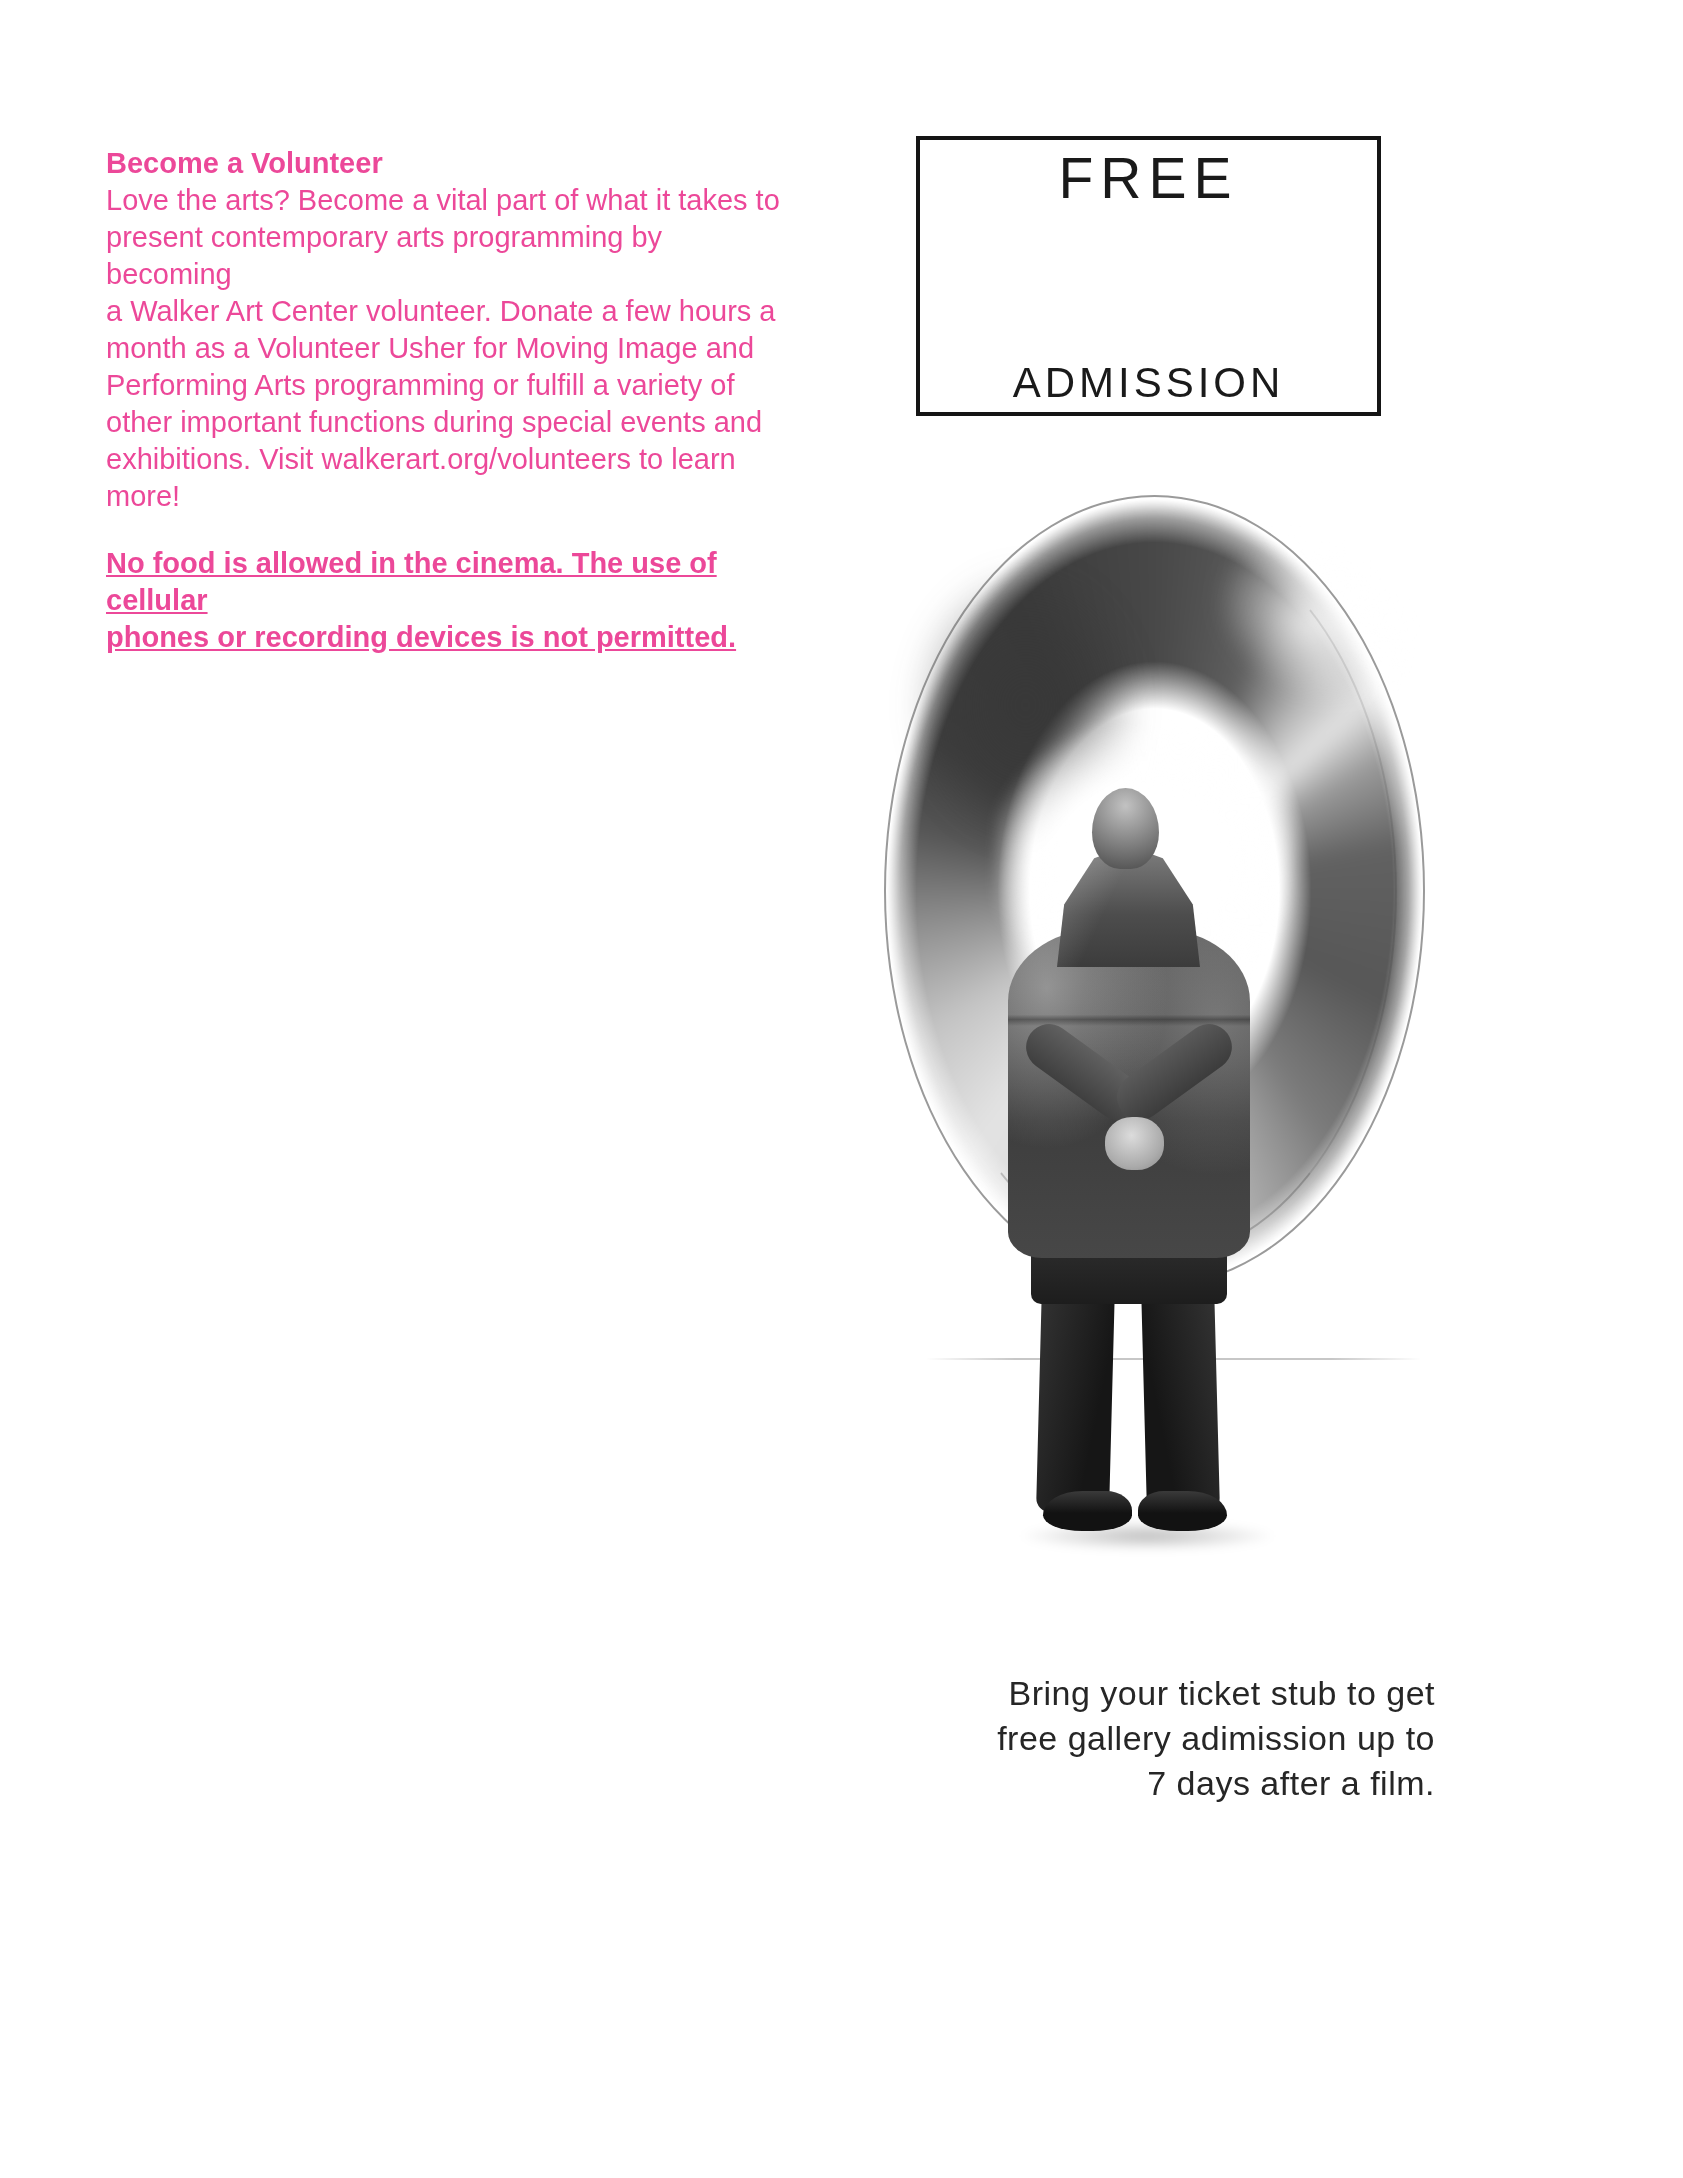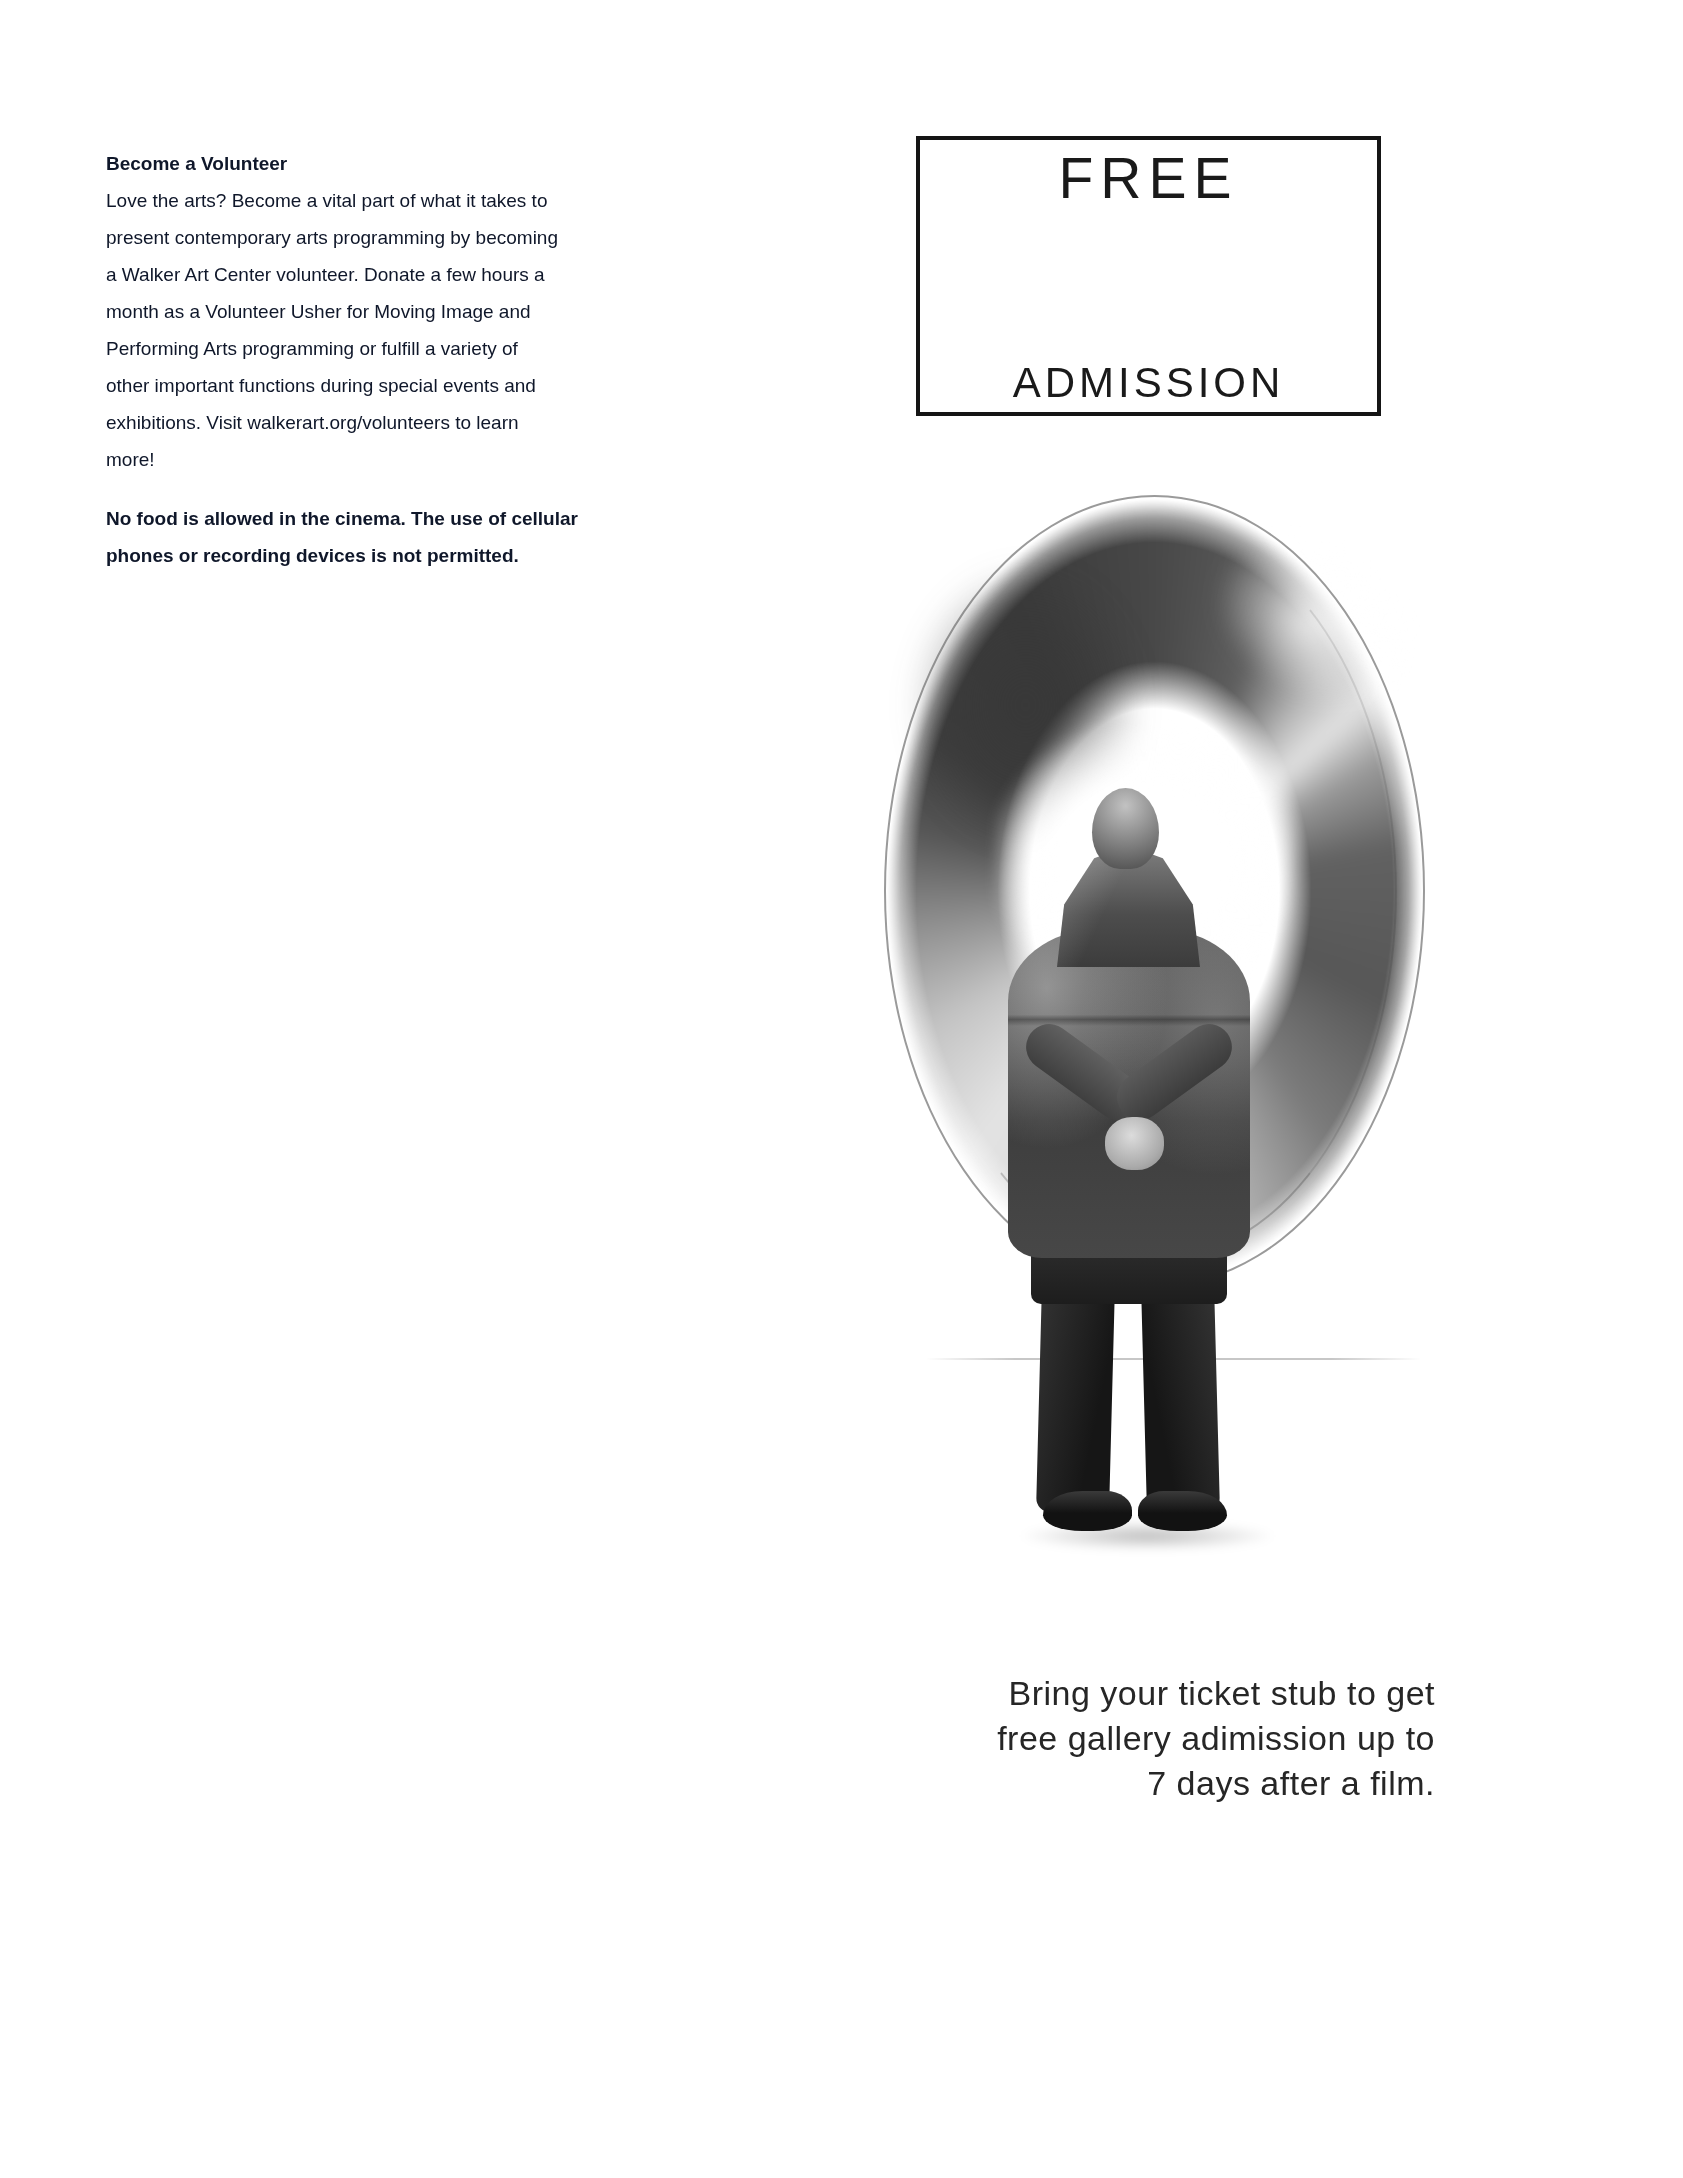--- a/index.html
+++ b/index.html
@@ -8,25 +8,25 @@
     width: 1683px; height: 2178px;
     position: relative;
     font-family: "Liberation Sans", sans-serif;
     color: #000000;
     overflow: hidden;
   }
 
   
   .left-col {
     position: absolute; left: 106px; top: 145px; width: 683px;
-    font-size: 19px; line-height: 37px; color: #0f172a;
+    font-size: 29px; line-height: 37px; color: #ec4899;
   }
   .heading { font-weight: bold; }
   .body-text { white-space: pre-line; }
-  .notice { font-weight: bold; white-space: pre-line; margin-top: 22px; }
+  .notice { font-weight: bold; white-space: pre-line; margin-top: 30px; text-decoration: underline; }
 
   
   .sign {
     position: absolute; left: 916px; top: 136px; width: 465px; height: 280px;
     border: 4px solid #151515;
     display: flex; flex-direction: column; align-items: center; justify-content: space-between;
     color: #1a1a1a;
   }
   .sign-line1 { font-size: 57px; letter-spacing: 7px; line-height: 1.35; font-weight: 400; }
   .sign-line2 { font-size: 42px; letter-spacing: 4px; line-height: 1.35; font-weight: 400; }

